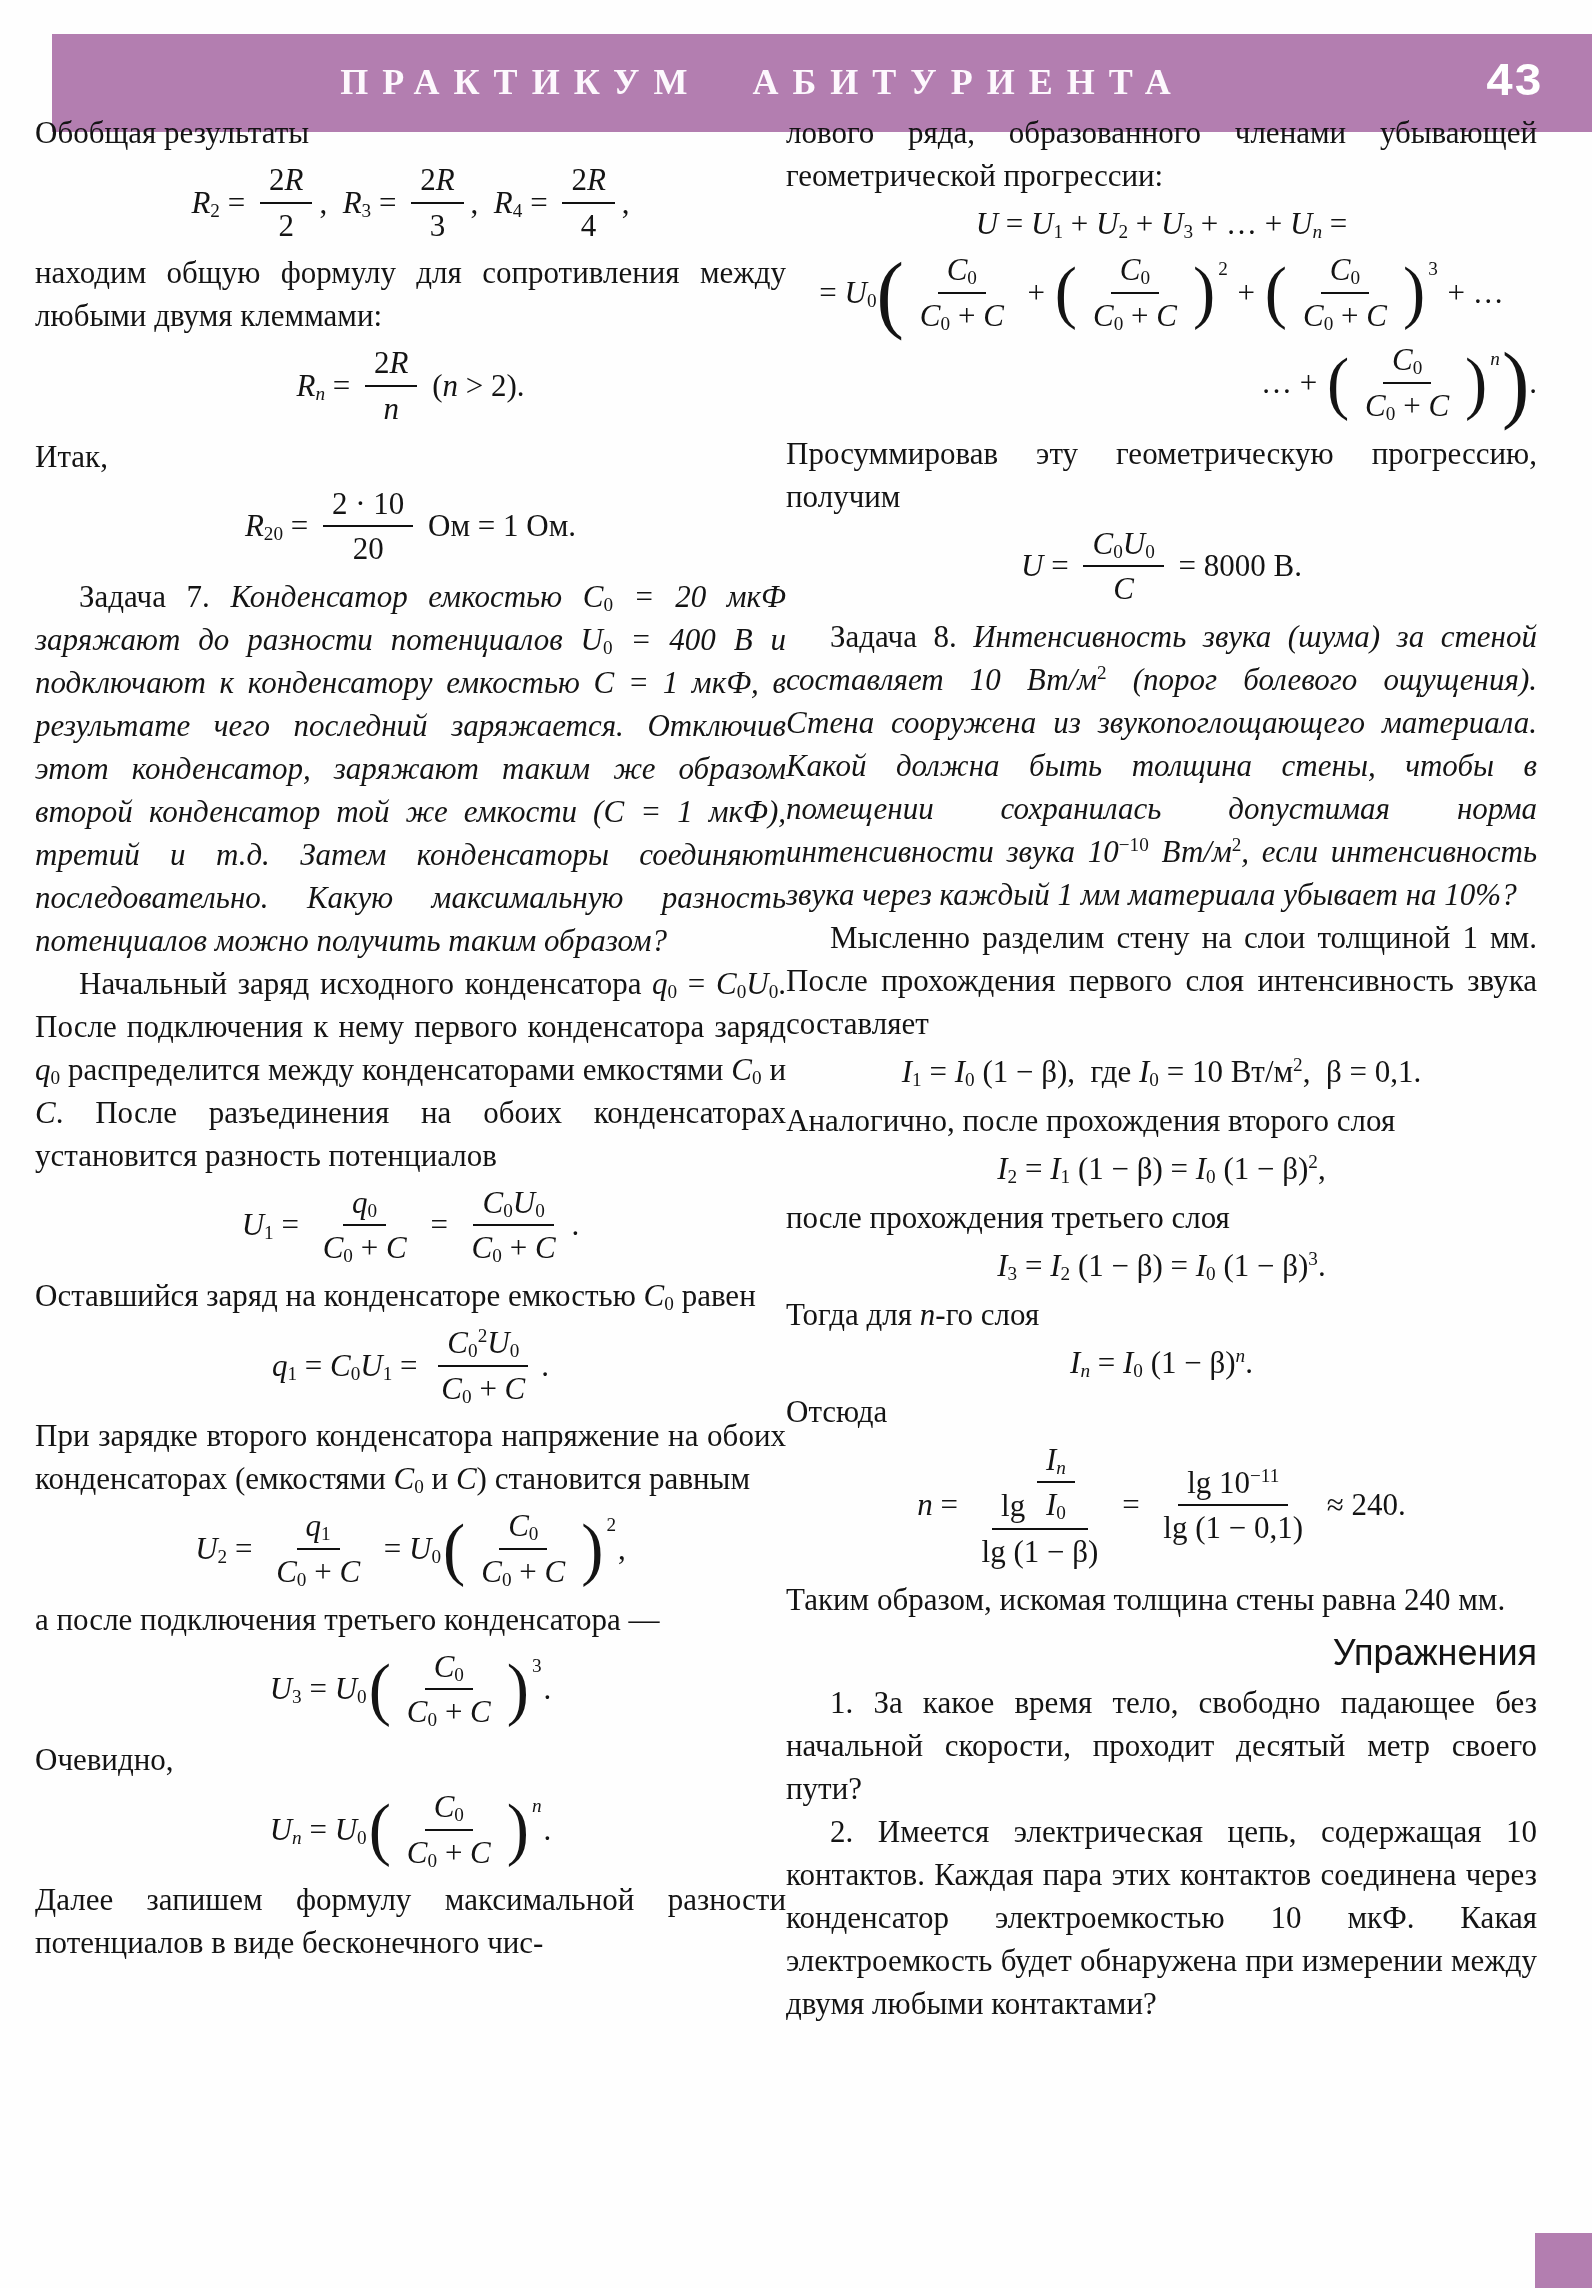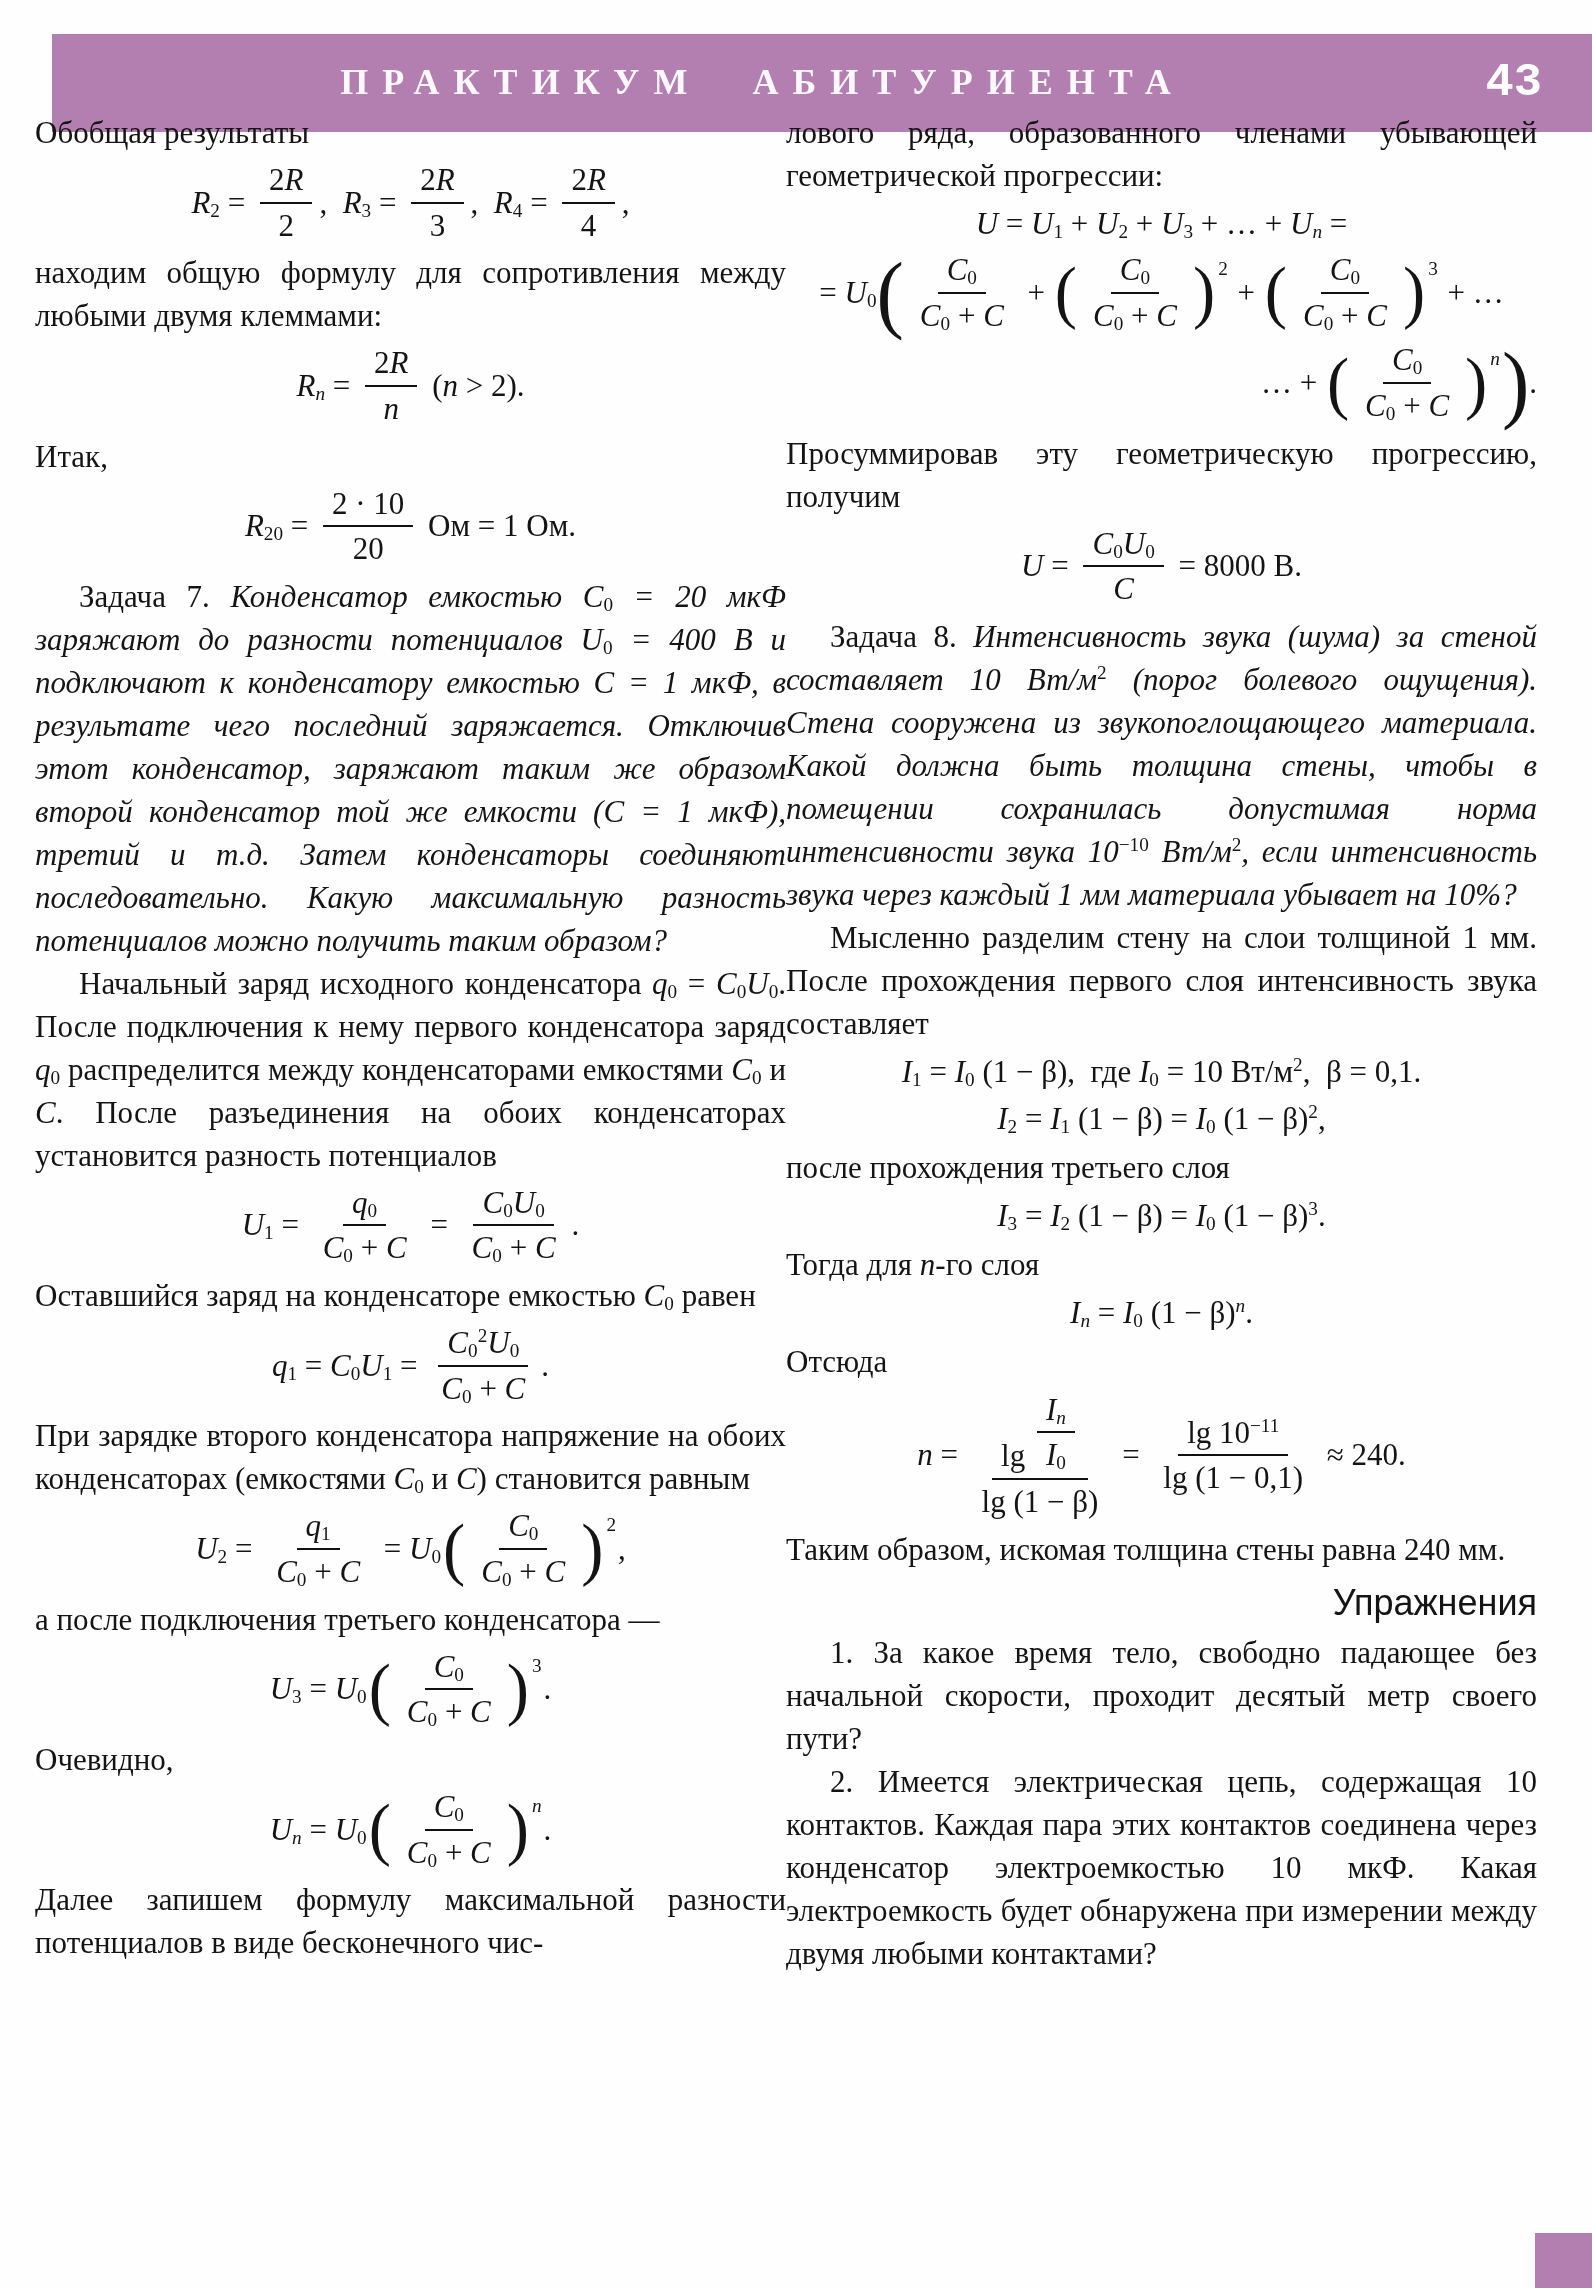--- a/index.html
+++ b/index.html
@@ -309,20 +309,21 @@
               <span class="tk"><span class="it ">C</span></span>
             </span>
           </span>
           <span class="tk"><span> = 8000 В.</span></span>
         </div>
         <p class="para"><span class="tk"><span class="bd">Задача 8. </span><span class="it ">Интенсивность звука (шума) за стеной составляет 10 </span><span class="it ">Вт/м</span><sup>2</sup><span class="it "> (порог болевого ощущения). Стена сооружена из звукопоглощающего материала. Какой должна быть толщина стены, чтобы в помещении сохранилась допустимая норма интенсивности звука 10</span><sup>−10</sup><span class="it "> Вт/м</span><sup>2</sup><span class="it ">, если интенсивность звука через каждый 1 мм материала убывает на 10%?</span></span></p>
         <p class="para"><span class="tk"><span>Мысленно разделим стену на слои толщиной 1  мм. После прохождения первого слоя интенсивность звука составляет</span></span></p>
         <div class="formula">
           <span class="tk"><span class="it ">I</span><sub>1</sub><span> = </span><span class="it ">I</span><sub>0</sub><span> (1 − β),  где </span><span class="it ">I</span><sub>0</sub><span> = 10 Вт/м</span><sup>2</sup><span>,  β = 0,1.</span></span>
         </div>
+        <p class="para noind"><span class="tk"><span>Аналогично, после прохождения второго слоя</span></span></p>
         <div class="formula">
           <span class="tk"><span class="it ">I</span><sub>2</sub><span> = </span><span class="it ">I</span><sub>1</sub><span> (1 − β) = </span><span class="it ">I</span><sub>0</sub><span> (1 − β)</span><sup>2</sup><span>,</span></span>
         </div>
         <p class="para noind"><span class="tk"><span>после прохождения третьего слоя</span></span></p>
         <div class="formula">
           <span class="tk"><span class="it ">I</span><sub>3</sub><span> = </span><span class="it ">I</span><sub>2</sub><span> (1 − β) = </span><span class="it ">I</span><sub>0</sub><span> (1 − β)</span><sup>3</sup><span>.</span></span>
         </div>
         <p class="para noind"><span class="tk"><span>Тогда для </span><span class="it ">n</span><span>-го слоя</span></span></p>
         <div class="formula">
           <span class="tk"><span class="it ">I</span><sub class="it">n</sub><span> = </span><span class="it ">I</span><sub>0</sub><span> (1 − β)</span><sup class="it">n</sup><span>.</span></span>

